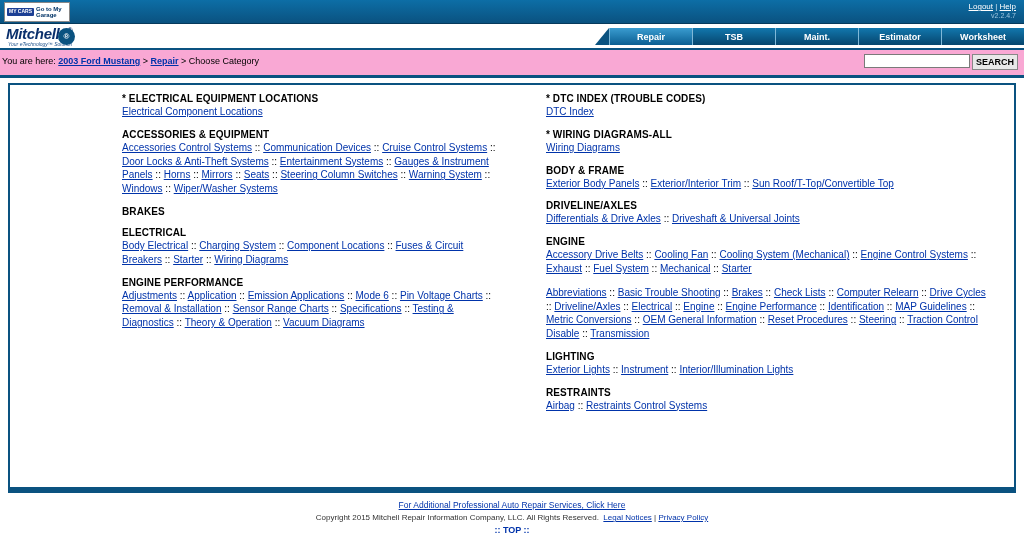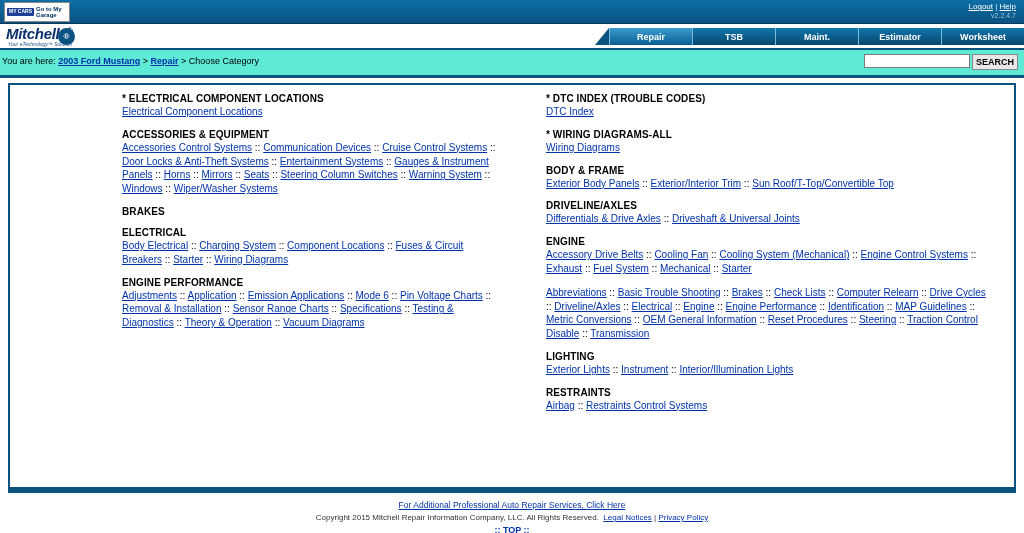--- a/index.html
+++ b/index.html
@@ -87,21 +87,21 @@
   .nav-angle {
     width: 0; height: 0;
     border-top: 17px solid transparent;
     border-right: 14px solid #0a5280;
   }
 
   
   .crumbbar {
     position: relative;
     height: 28px;
-    background: #5eead4;
+    background: #f9a8d4;
     border-bottom: 3px solid #0a5280;
     font-size: 9px;
   }
   .crumb {
     position: absolute; left: 2px; top: 6px;
     color: #000;
   }
   .crumb a { color: #0033aa; font-weight: bold; }
   .searchbox {
     position: absolute; right: 6px; top: 4px;
@@ -231,21 +231,21 @@
 </div>
 
 <div class="page">
   <div class="panel">
     <div class="panel-inner">
 
 
       <div class="columns">
         <div class="col left" id="left-col">
             <div class="group">
-              <div class="group-head">* ELECTRICAL COMPONENT LOCATIONS</div>
+              <div class="group-head">* ELECTRICAL EQUIPMENT LOCATIONS</div>
               <div class="group-links"><a href="#">Electrical Component Locations</a></div>
             </div>
             <div class="group">
               <div class="group-head">ACCESSORIES &amp; EQUIPMENT</div>
               <div class="group-links"><a href="#">Accessories Control Systems</a><span class="sep"> :: </span><a href="#">Communication Devices</a><span class="sep"> :: </span><a href="#">Cruise Control Systems</a><span class="sep"> :: </span><a href="#">Door Locks &amp; Anti-Theft Systems</a><span class="sep"> :: </span><a href="#">Entertainment Systems</a><span class="sep"> :: </span><a href="#">Gauges &amp; Instrument Panels</a><span class="sep"> :: </span><a href="#">Horns</a><span class="sep"> :: </span><a href="#">Mirrors</a><span class="sep"> :: </span><a href="#">Seats</a><span class="sep"> :: </span><a href="#">Steering Column Switches</a><span class="sep"> :: </span><a href="#">Warning System</a><span class="sep"> :: </span><a href="#">Windows</a><span class="sep"> :: </span><a href="#">Wiper/Washer Systems</a></div>
             </div>
             <div class="group">
               <div class="group-head">BRAKES</div>
             </div>
             <div class="group">

